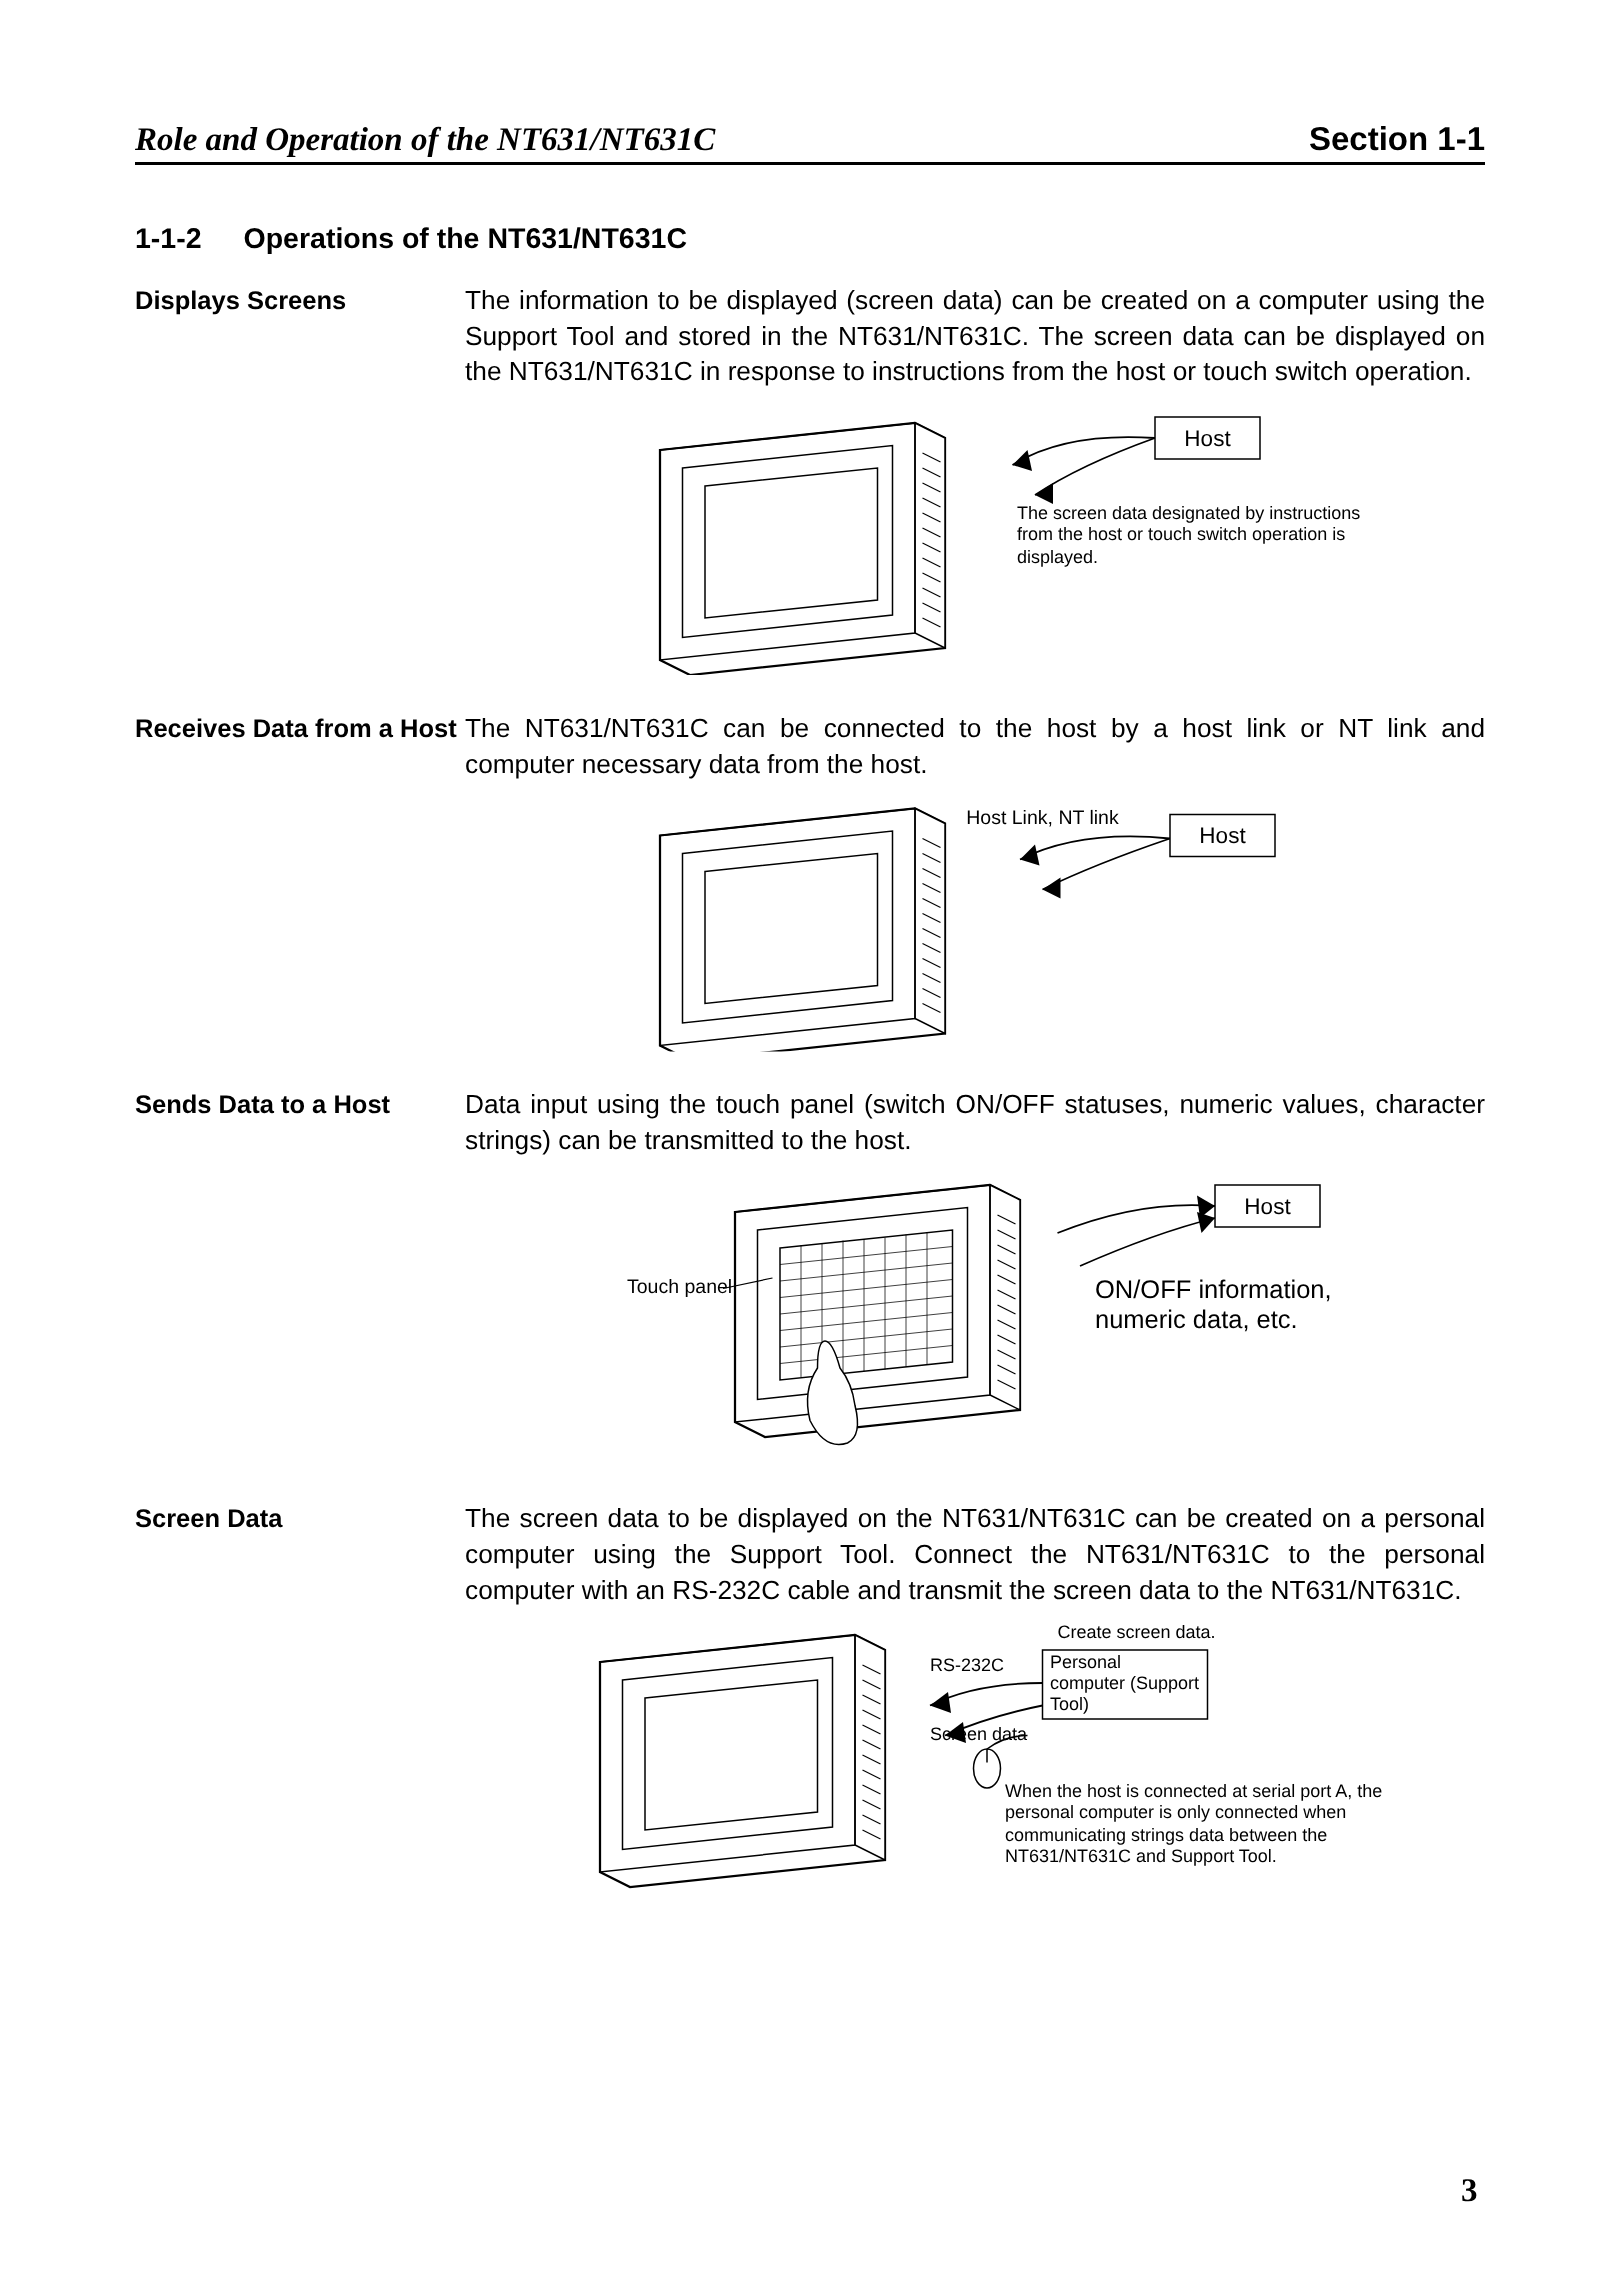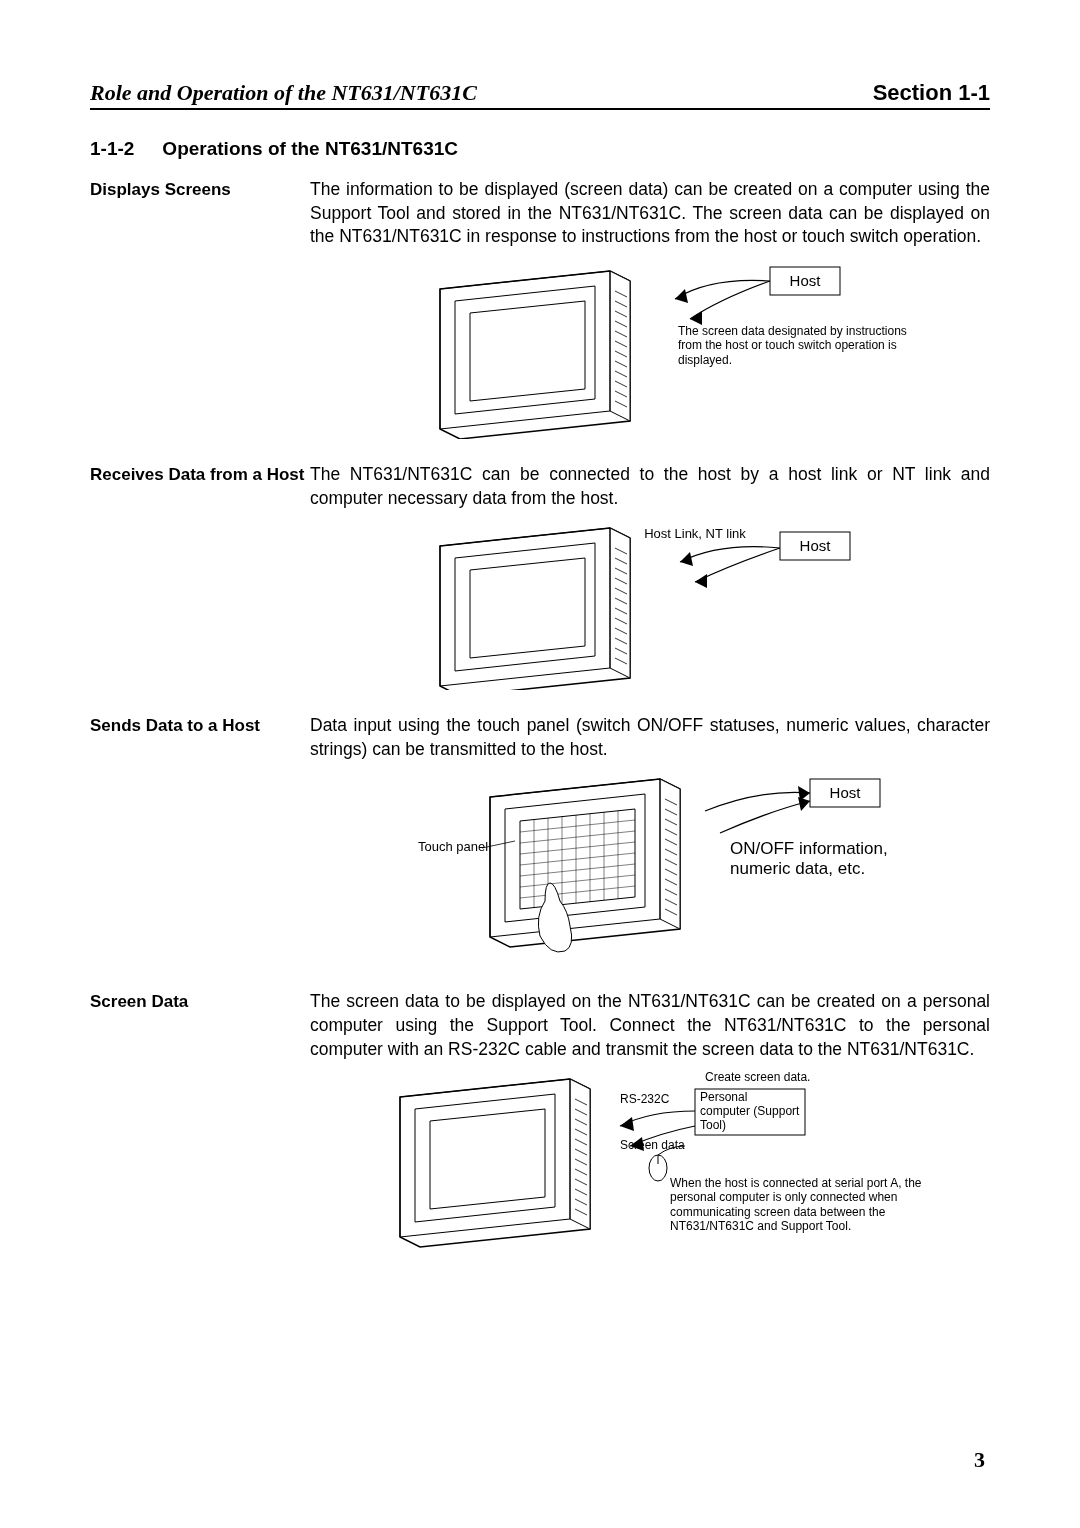--- a/index.html
+++ b/index.html
@@ -14,21 +14,21 @@
   }
   .page {
     padding: 80px 90px 40px 90px;
   }
   .header-bar {
     display: flex;
     justify-content: space-between;
     align-items: flex-end;
     border-bottom: 2px solid #000;
     padding-bottom: 2px;
-    margin-bottom: 28px;
+    margin-bottom: 39px;
   }
   .header-left {
     font-family: "Times New Roman", Times, serif;
     font-style: italic;
     font-weight: bold;
     font-size: 22px;
   }
   .header-right {
     font-weight: bold;
     font-size: 22px;
@@ -295,20 +295,20 @@
 
       <text x="530" y="78" font-size="12">Screen data</text>
 
       <g transform="translate(560,85)" stroke="#000" stroke-width="1" fill="#fff">
         <ellipse cx="8" cy="12" rx="9" ry="13"></ellipse>
         <line x1="8" y1="-1" x2="8" y2="8"></line>
         <path d="M 8 -1 Q 20 -10 35 -10" fill="none"></path>
       </g>
 
       <foreignObject x="580" y="105" width="270" height="80">
-        <div xmlns="http://www.w3.org/1999/xhtml" style="font-size:12px;line-height:1.2;">When the host is connected at serial port A, the personal computer is only connected when communicating screen data between the NT631/NT631C and Support Tool.</div>
+        <div xmlns="http://www.w3.org/1999/xhtml" style="font-size:12px;line-height:1.2;">When the host is connected at serial port A, the personal computer is only connected when communicating strings data between the NT631/NT631C and Support Tool.</div>
       </foreignObject>
     </svg>
   </div>
 
 </div>
 
 <div class="page-number">3</div>
 
 </body></html>

